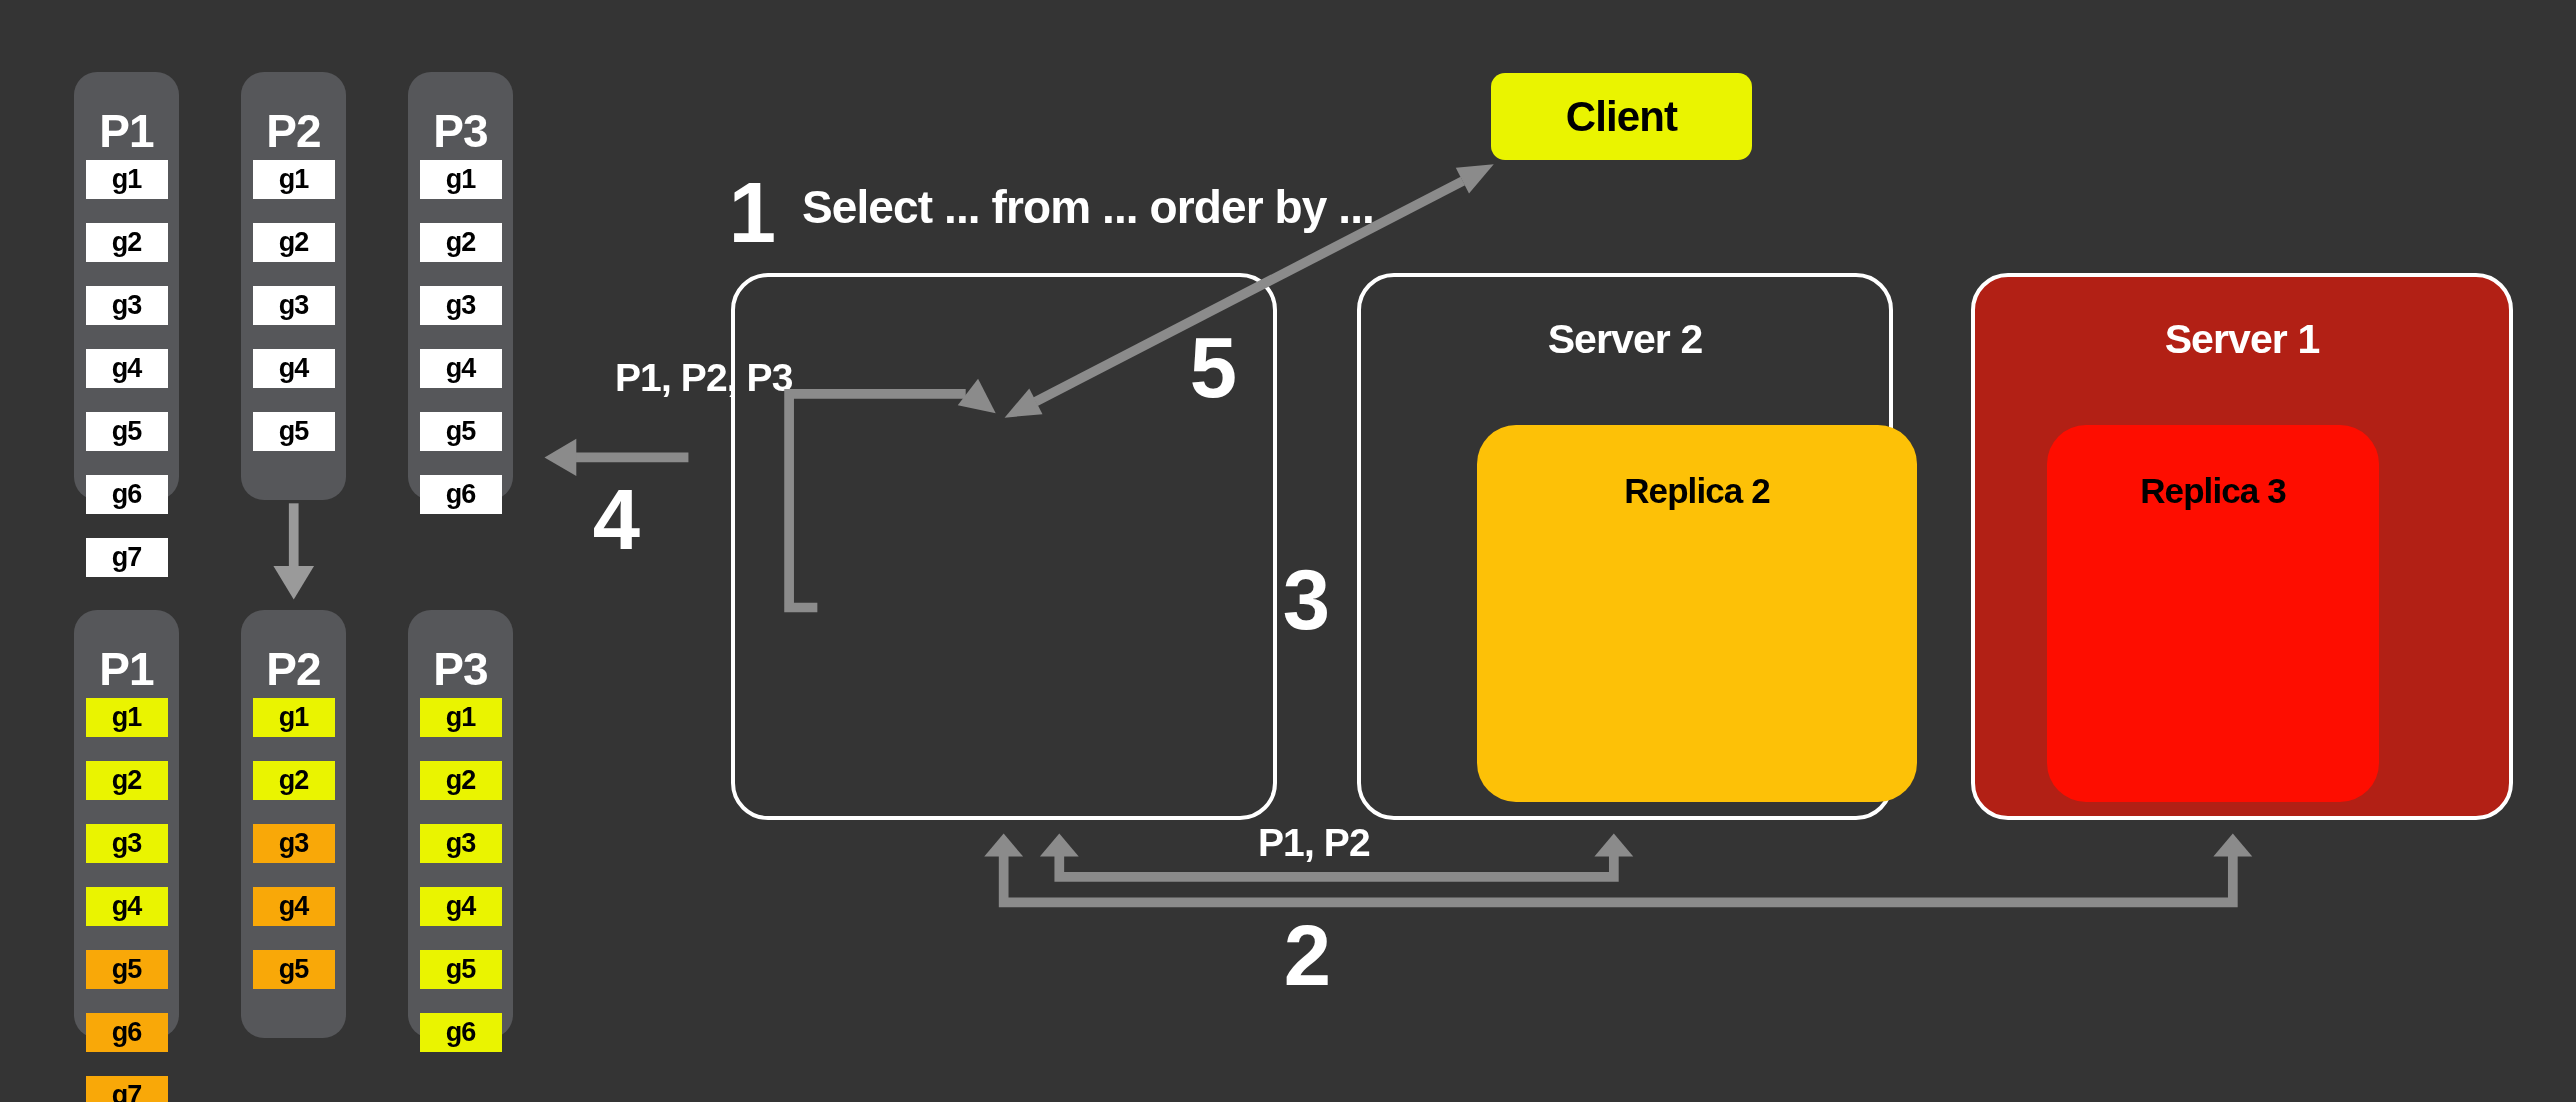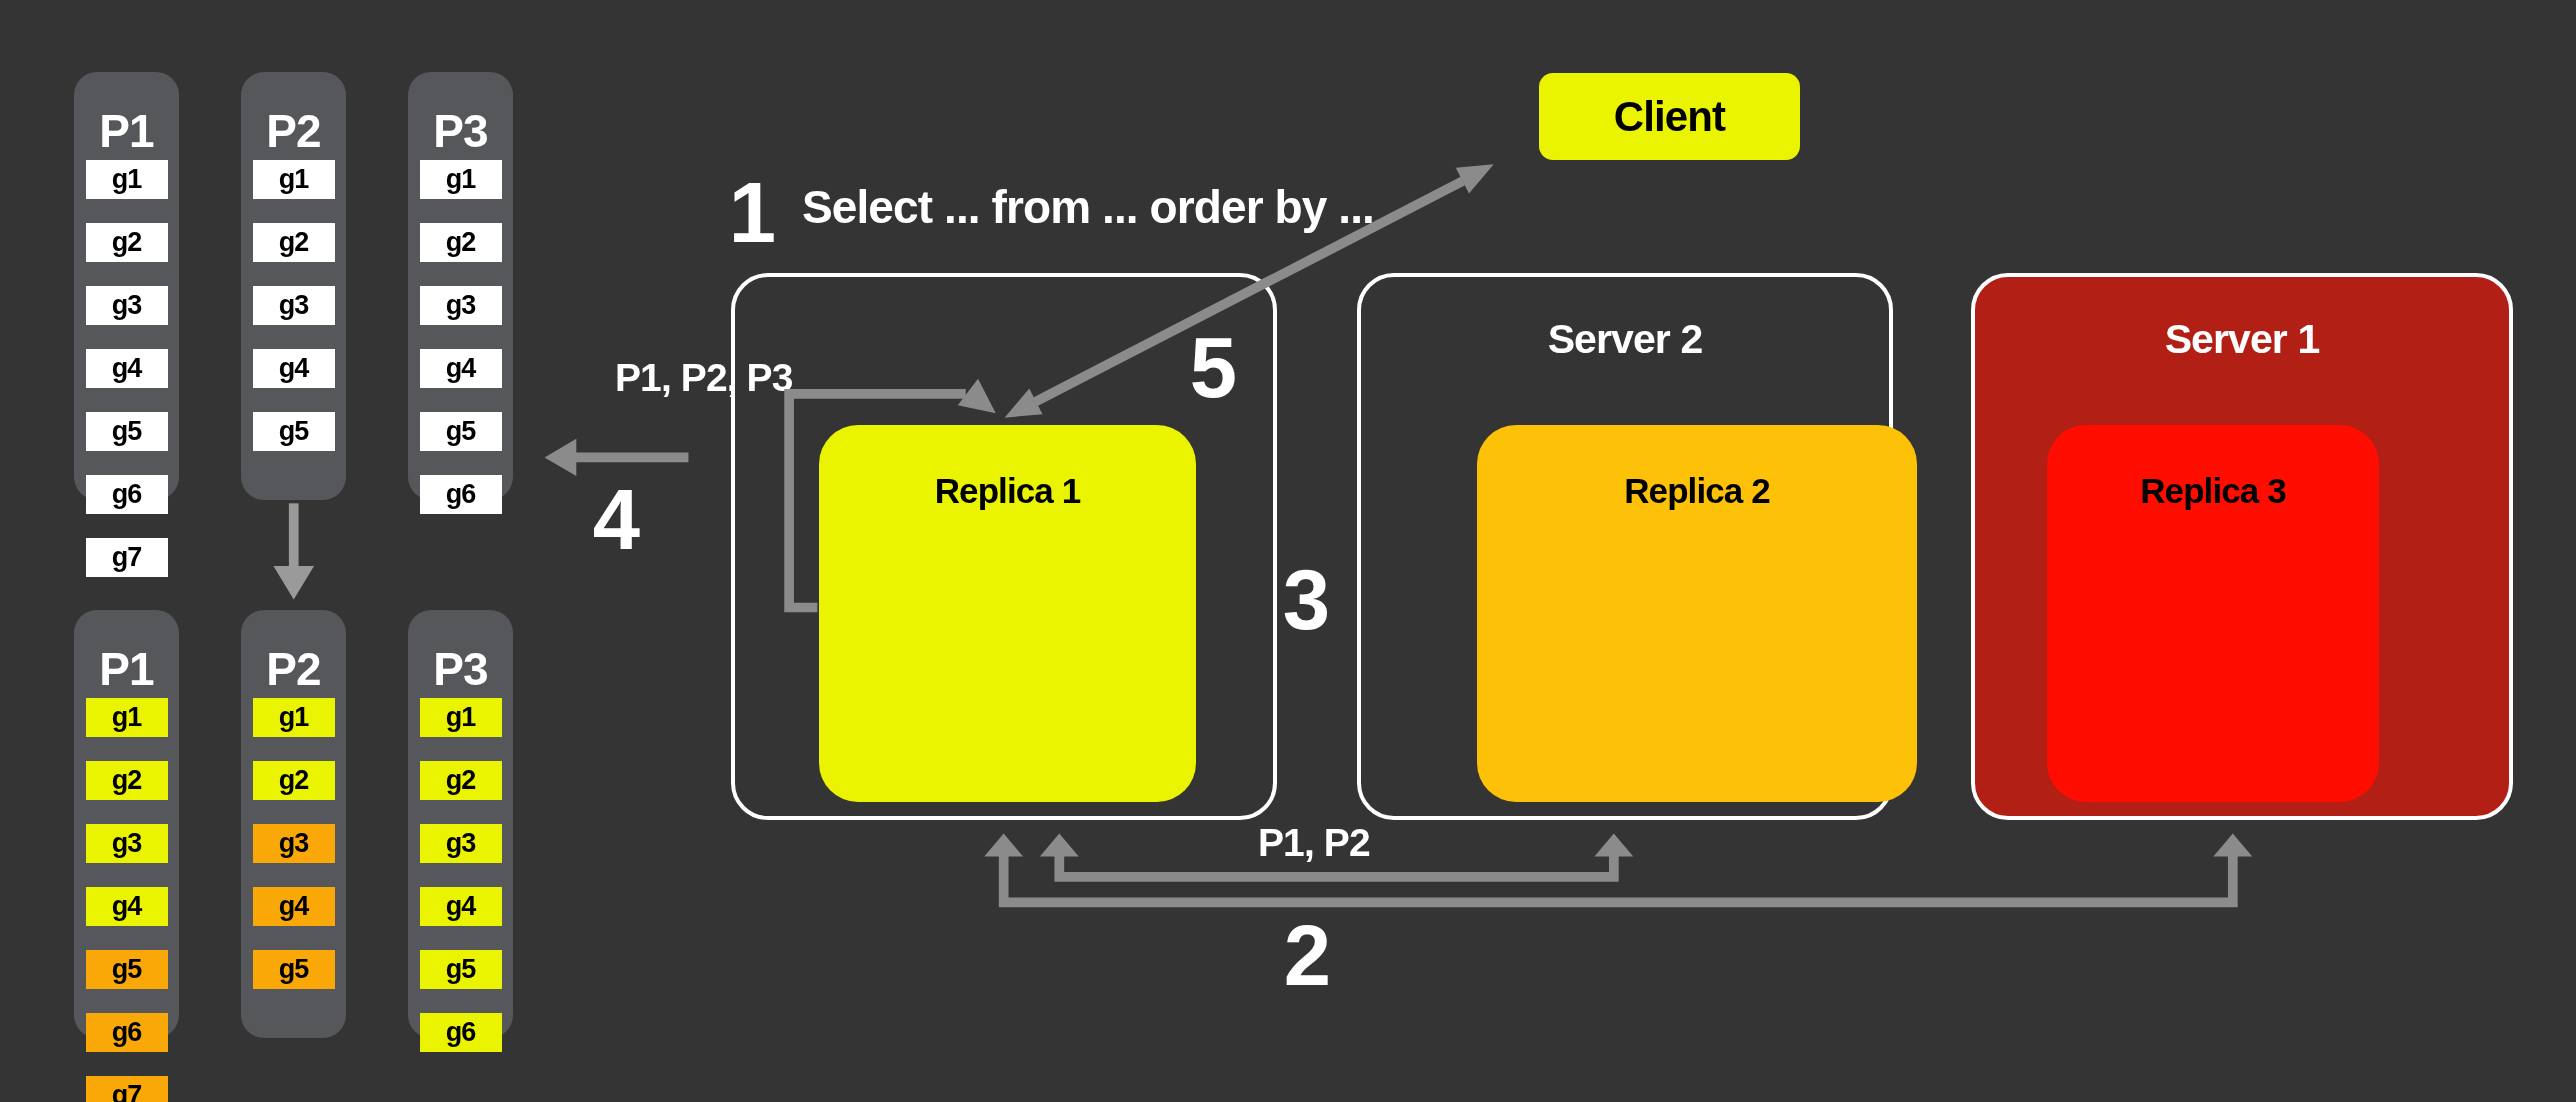--- a/index.html
+++ b/index.html
@@ -46,21 +46,21 @@
   #replica3{left:72px;width:332px;background:var(--bright-red,#fe0d00);}
   .replica-label{
     padding-top:46px;text-align:center;font-size:35px;color:var(--black,#000);
     letter-spacing:-0.9px;
   }
   
   .client{
     position:absolute;left:1491px;top:73px;width:261px;height:87px;
     border-radius:14px;background:var(--yellow,#eaf400);
     display:flex;align-items:center;justify-content:center;
-    font-size:42px;color:var(--black,#000);letter-spacing:-0.9px;margin-left:48px;
+    font-size:42px;color:var(--black,#000);letter-spacing:-0.9px;
   }
   
   .stepnum{
     position:absolute;width:71px;text-align:center;font-size:85px;line-height:1;
     color:var(--white,#fff);
   }
   #step1{left:717px;top:170px;}
   #step2{left:1272px;top:913px;}
   #step3{left:1271px;top:557px;}
   #step4{left:581px;top:477px;}
@@ -147,23 +147,20 @@
         <div class="cell cell-yellow">g2</div>
         <div class="cell cell-yellow">g3</div>
         <div class="cell cell-yellow">g4</div>
         <div class="cell cell-yellow">g5</div>
         <div class="cell cell-yellow">g6</div>
       </div>
     </div>
   </div>
 
 <div class="server" id="server1">
-  <div class="replica" id="replica1">
-    <div class="replica-label">Replica 1</div>
-  </div>
 </div>
 <div class="server" id="server2">
   <div class="server-label">Server 2</div>
   <div class="replica" id="replica2">
     <div class="replica-label">Replica 2</div>
   </div>
 </div>
 <div class="server" id="server3">
   <div class="server-label">Server 1</div>
   <div class="replica" id="replica3">

